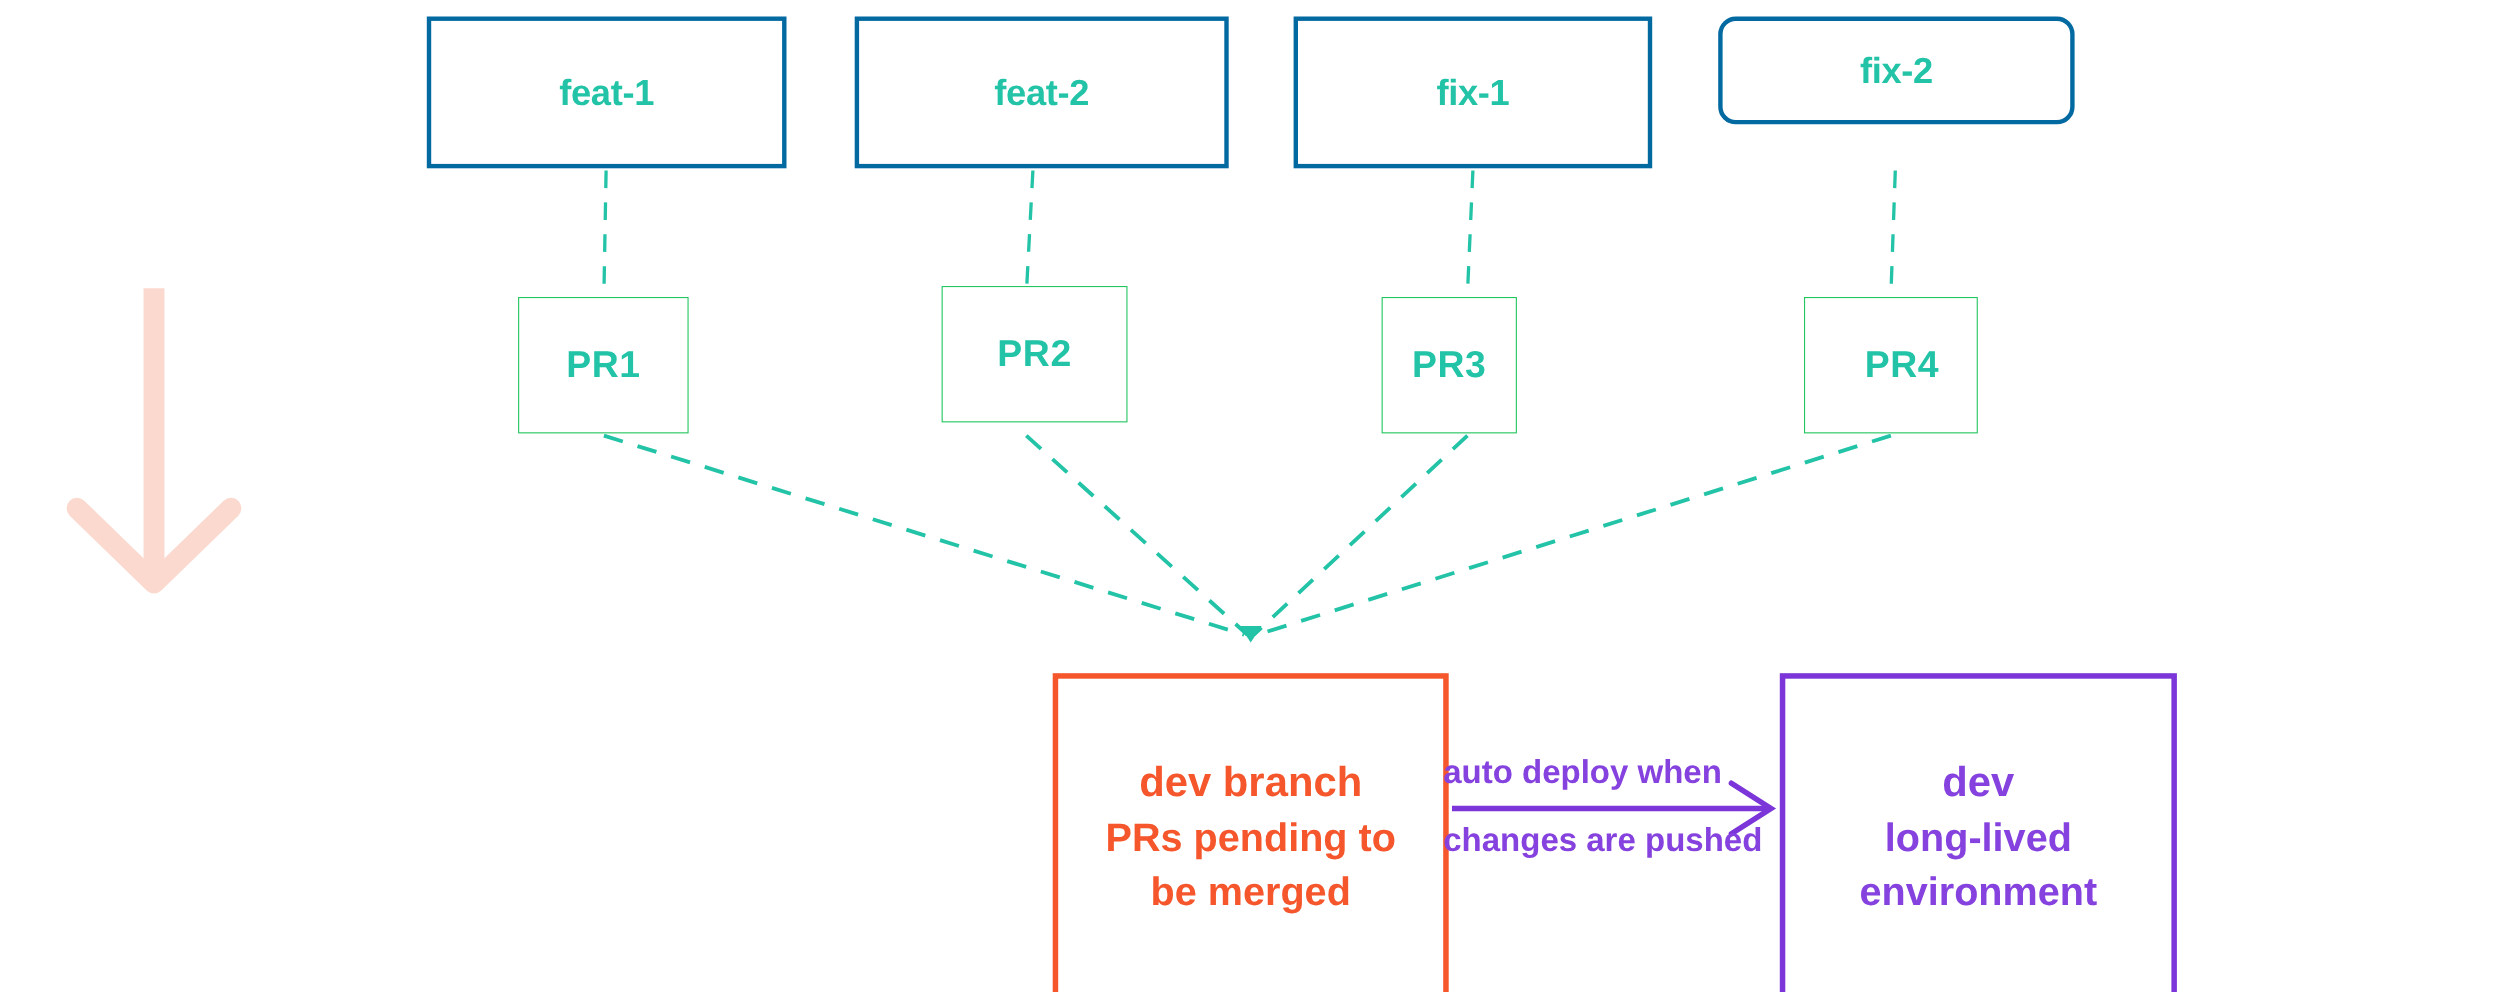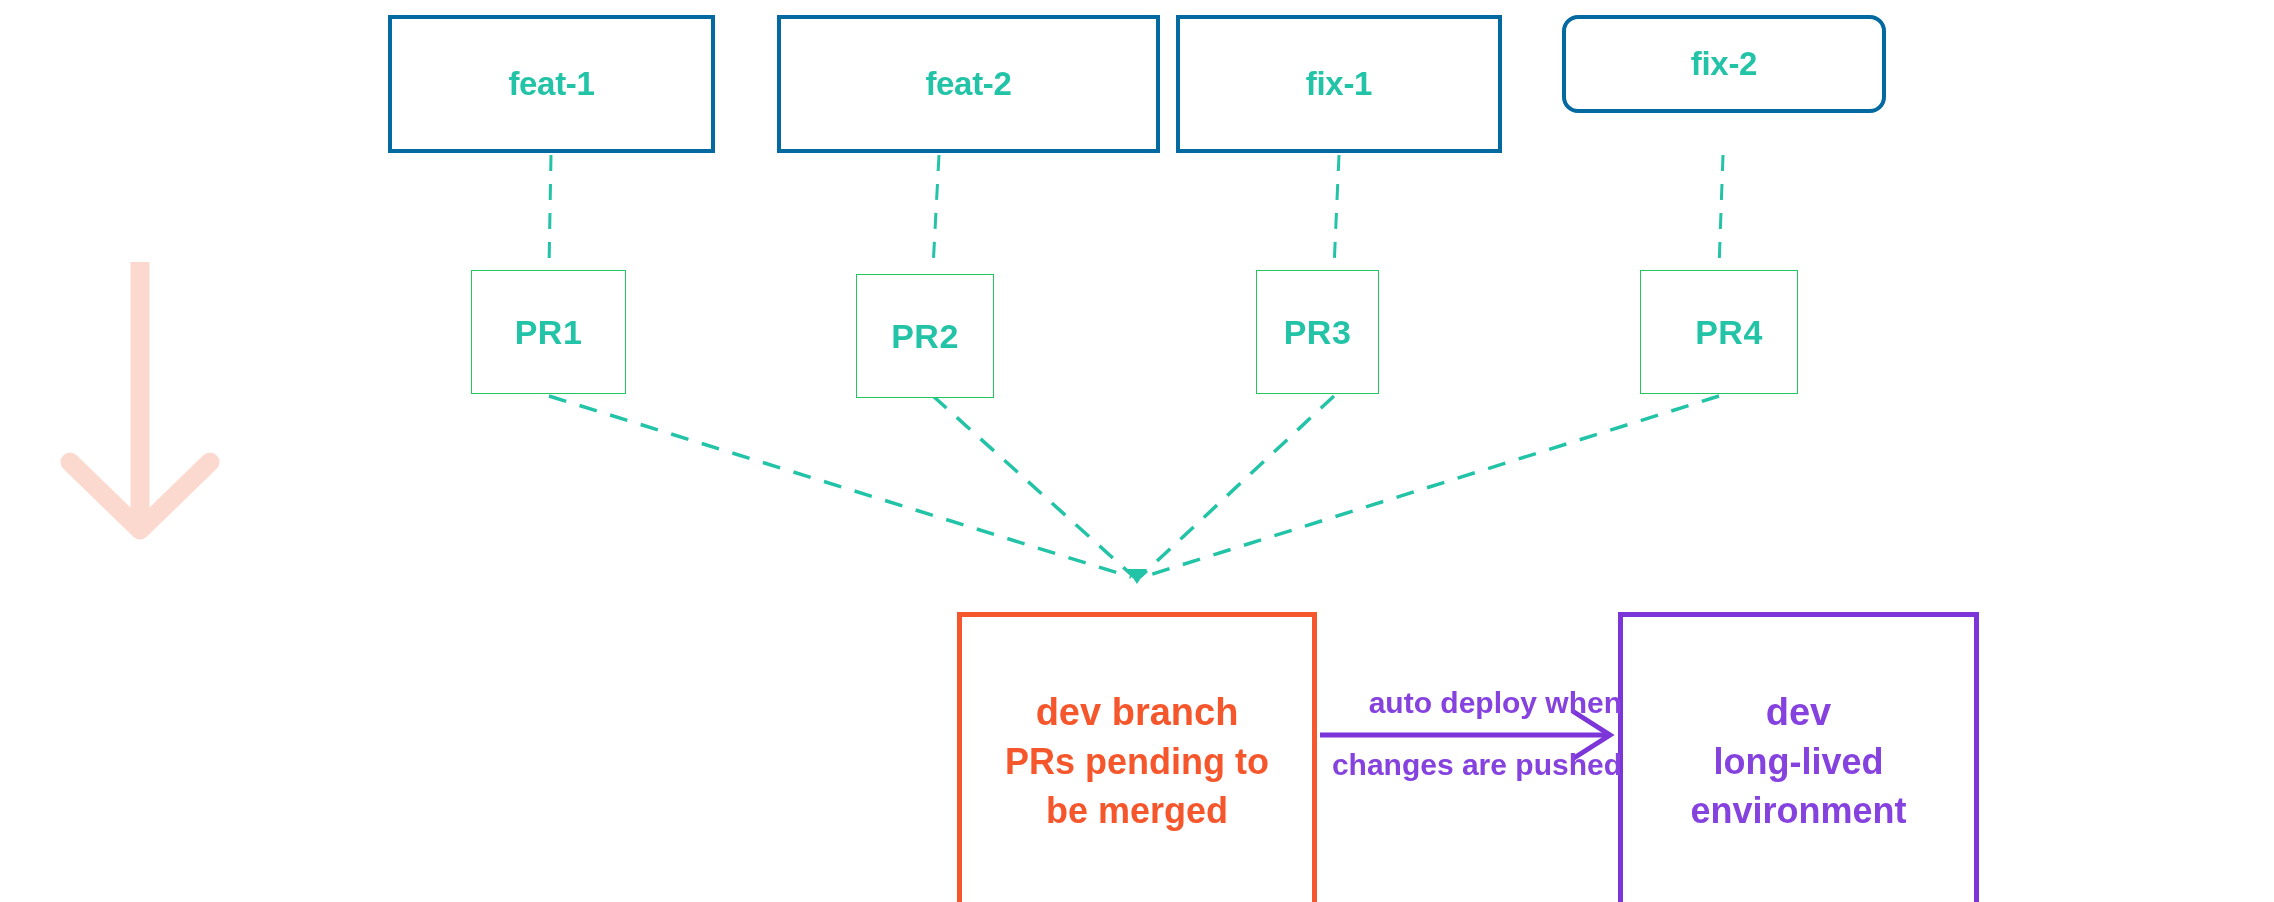--- a/index.html
+++ b/index.html
@@ -64,21 +64,21 @@
   }
   .title-line {
     font-size: 38px;
   }
   .heavy {
     font-weight: 800;
   }
   .deploy-label {
     position: absolute;
     width: 310px;
-    text-align: right;
+    text-align: left;
     color: #8642DE;
     font-size: 30px;
     font-weight: 600;
     white-space: nowrap;
   }
 </style>
 </head>
 <body>
 
 <div class="canvas">
@@ -103,34 +103,34 @@
 
     <g>
       <line x1="1320" y1="735" x2="1606" y2="735" stroke="#7B35D8" stroke-width="5"></line>
       <polyline points="1574,712 1610,735 1574,758" fill="none" stroke="#7B35D8" stroke-width="5" stroke-linecap="round" stroke-linejoin="miter"></polyline>
     </g>
   </svg>
 
   <div class="box branch-box" style="left:388px; top:15px; width:327px; height:138px;">
     <span>feat-1</span>
   </div>
-  <div class="box branch-box" style="left:777px; top:15px; width:383px; height:138px;align-items:center;">
+  <div class="box branch-box" style="left:777px; top:15px; width:340px; height:138px;align-items:center;">
     <span>feat-2</span>
   </div>
   <div class="box branch-box" style="left:1176px; top:15px; width:326px; height:138px;">
     <span>fix-1</span>
   </div>
   <div class="box branch-box" style="left:1562px; top:15px; width:324px; height:98px;border-radius:16px;">
     <span>fix-2</span>
   </div>
 
   <div class="box pr-box" style="left:471px; top:270px; width:155px; height:124px;">
     <span>PR1</span>
   </div>
-  <div class="box pr-box" style="left:856px; top:274px; width:138px; height:124px;">
+  <div class="box pr-box" style="left:856px; top:260px; width:169px; height:124px;">
     <span>PR2</span>
   </div>
   <div class="box pr-box" style="left:1256px; top:270px; width:123px; height:124px;text-align:center;">
     <span>PR3</span>
   </div>
   <div class="box pr-box" style="left:1640px; top:270px; width:158px; height:124px;padding-left:20px;">
     <span>PR4</span>
   </div>
 
   <div class="box big-box dev-branch-box" style="left:957px; top:584px; width:360px; height:298px;">

